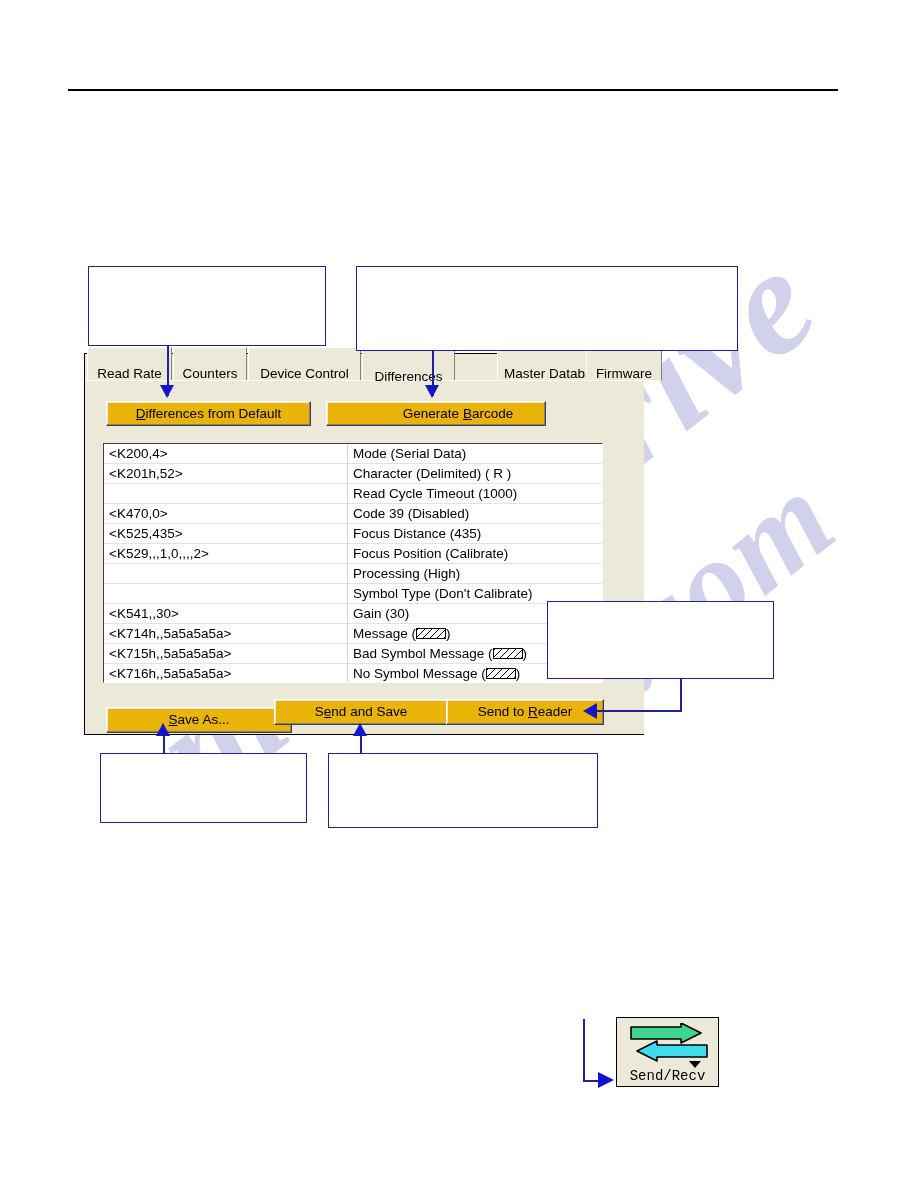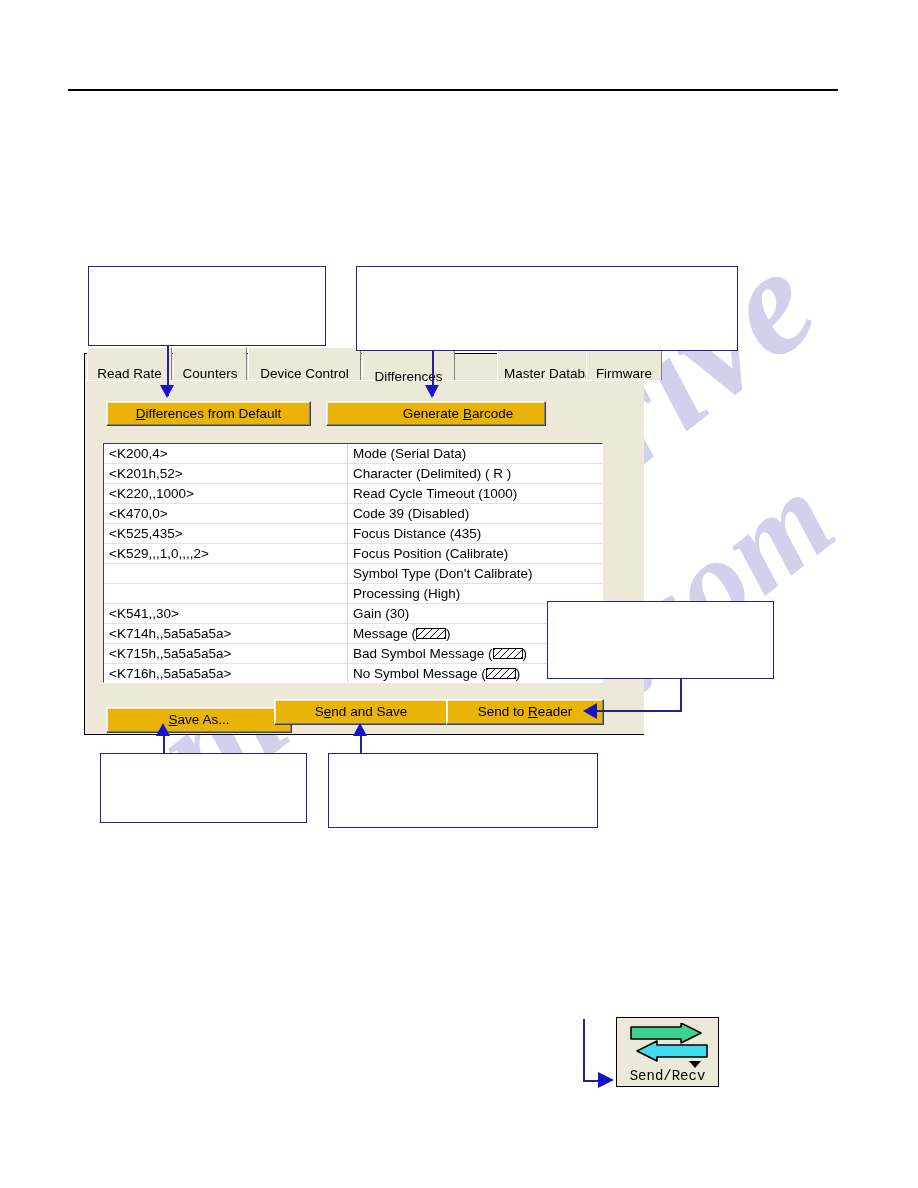--- a/index.html
+++ b/index.html
@@ -326,21 +326,20 @@
           <div class="c1">&lt;K200,4&gt;</div>
           <div class="vdiv"></div>
           <div class="c2">Mode (Serial Data)</div>
         </div>
         <div class="lrow">
           <div class="c1">&lt;K201h,52&gt;</div>
           <div class="vdiv"></div>
           <div class="c2">Character (Delimited) ( R  )</div>
         </div>
         <div class="lrow">
-          <div class="c1">&lt;K220,,1000&gt;</div>
           <div class="vdiv"></div>
           <div class="c2">Read Cycle Timeout (1000)</div>
         </div>
         <div class="lrow">
           <div class="c1">&lt;K470,0&gt;</div>
           <div class="vdiv"></div>
           <div class="c2">Code 39 (Disabled)</div>
         </div>
         <div class="lrow">
           <div class="c1">&lt;K525,435&gt;</div>
@@ -348,26 +347,26 @@
           <div class="c2">Focus Distance (435)</div>
         </div>
         <div class="lrow">
           <div class="c1">&lt;K529,,,1,0,,,,2&gt;</div>
           <div class="vdiv"></div>
           <div class="c2">Focus Position (Calibrate)</div>
         </div>
         <div class="lrow">
           <div class="c1"></div>
           <div class="vdiv"></div>
+          <div class="c2">Processing (High)</div>
+        </div>
+        <div class="lrow">
+          <div class="c1"></div>
+          <div class="vdiv"></div>
           <div class="c2">Symbol Type (Don't Calibrate)</div>
-        </div>
-        <div class="lrow">
-          <div class="c1"></div>
-          <div class="vdiv"></div>
-          <div class="c2">Processing (High)</div>
         </div>
         <div class="lrow">
           <div class="c1">&lt;K541,,30&gt;</div>
           <div class="vdiv"></div>
           <div class="c2">Gain (30)</div>
         </div>
         <div class="lrow">
           <div class="c1">&lt;K714h,,5a5a5a5a&gt;</div>
           <div class="vdiv"></div>
           <div class="c2">Message (<span class="hatch"></span>)</div>

